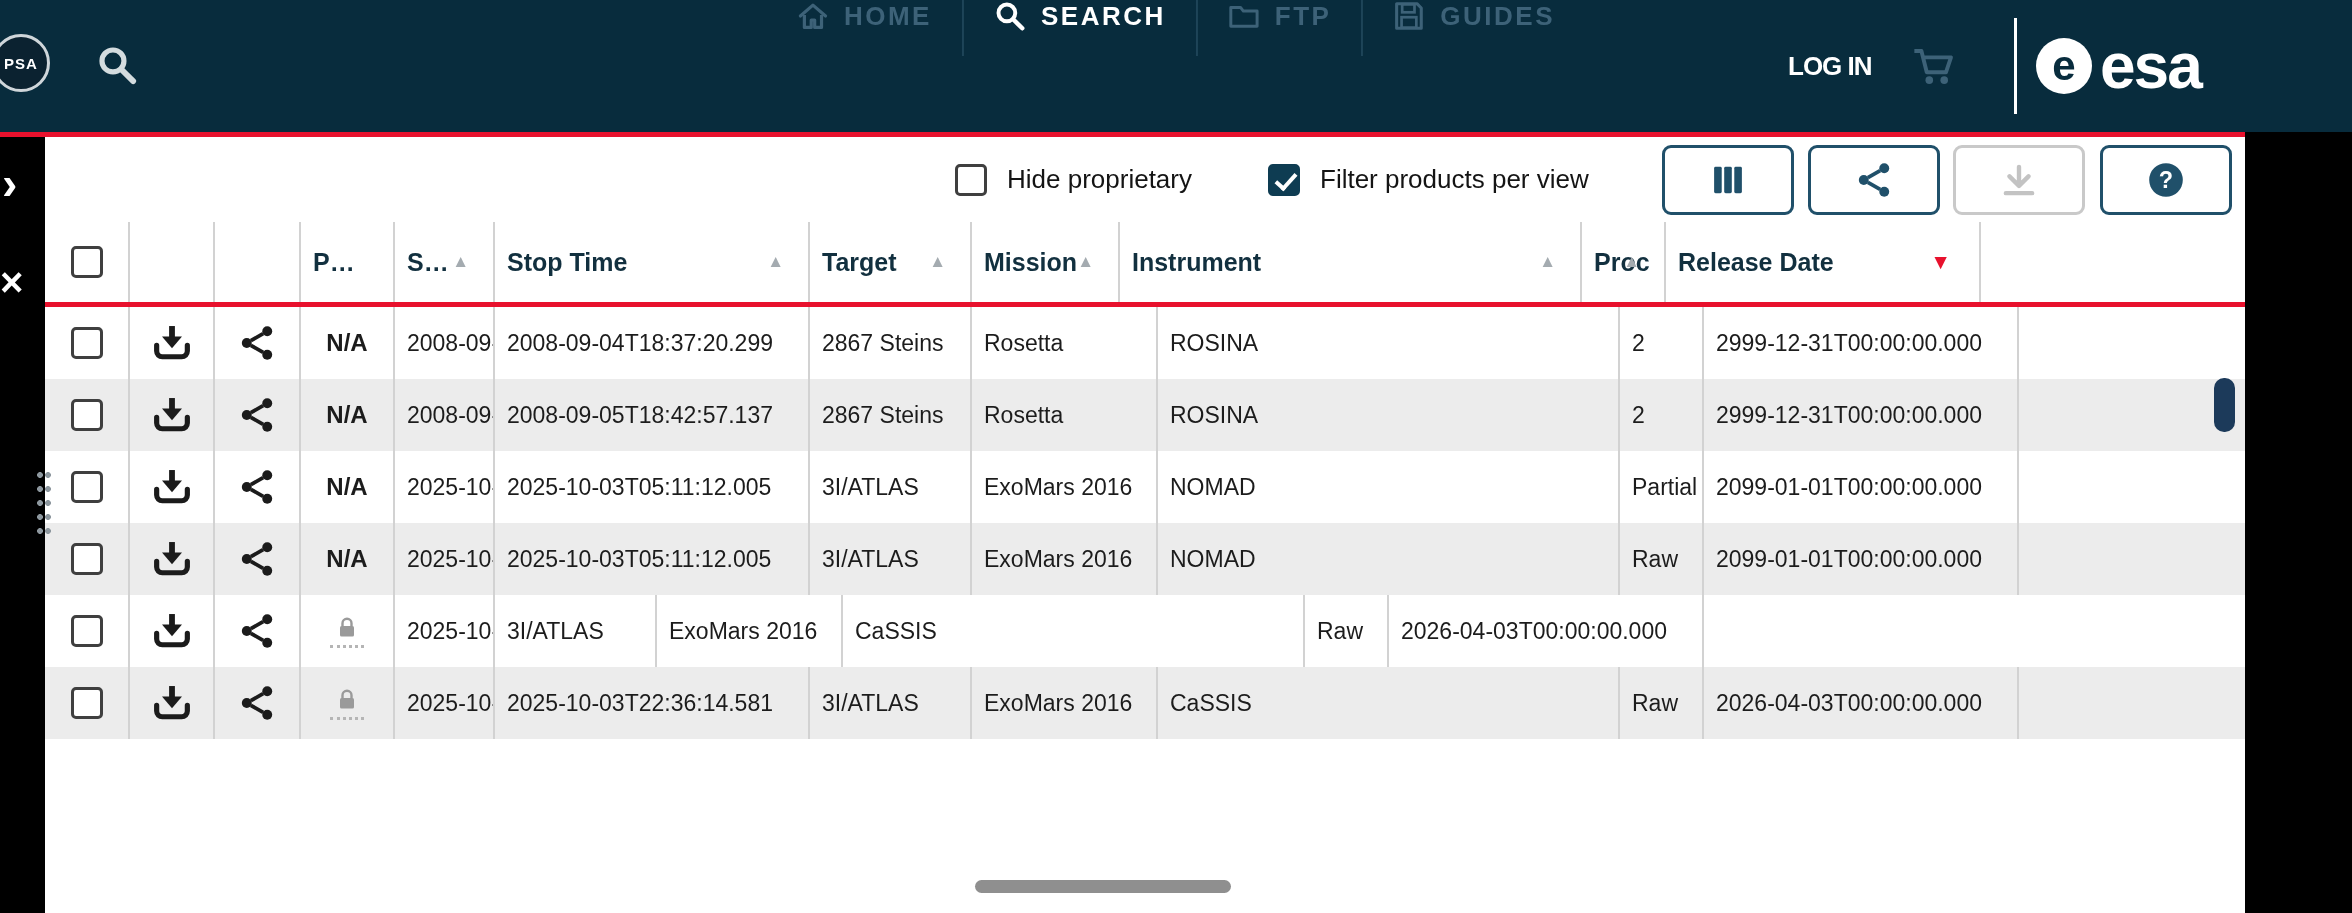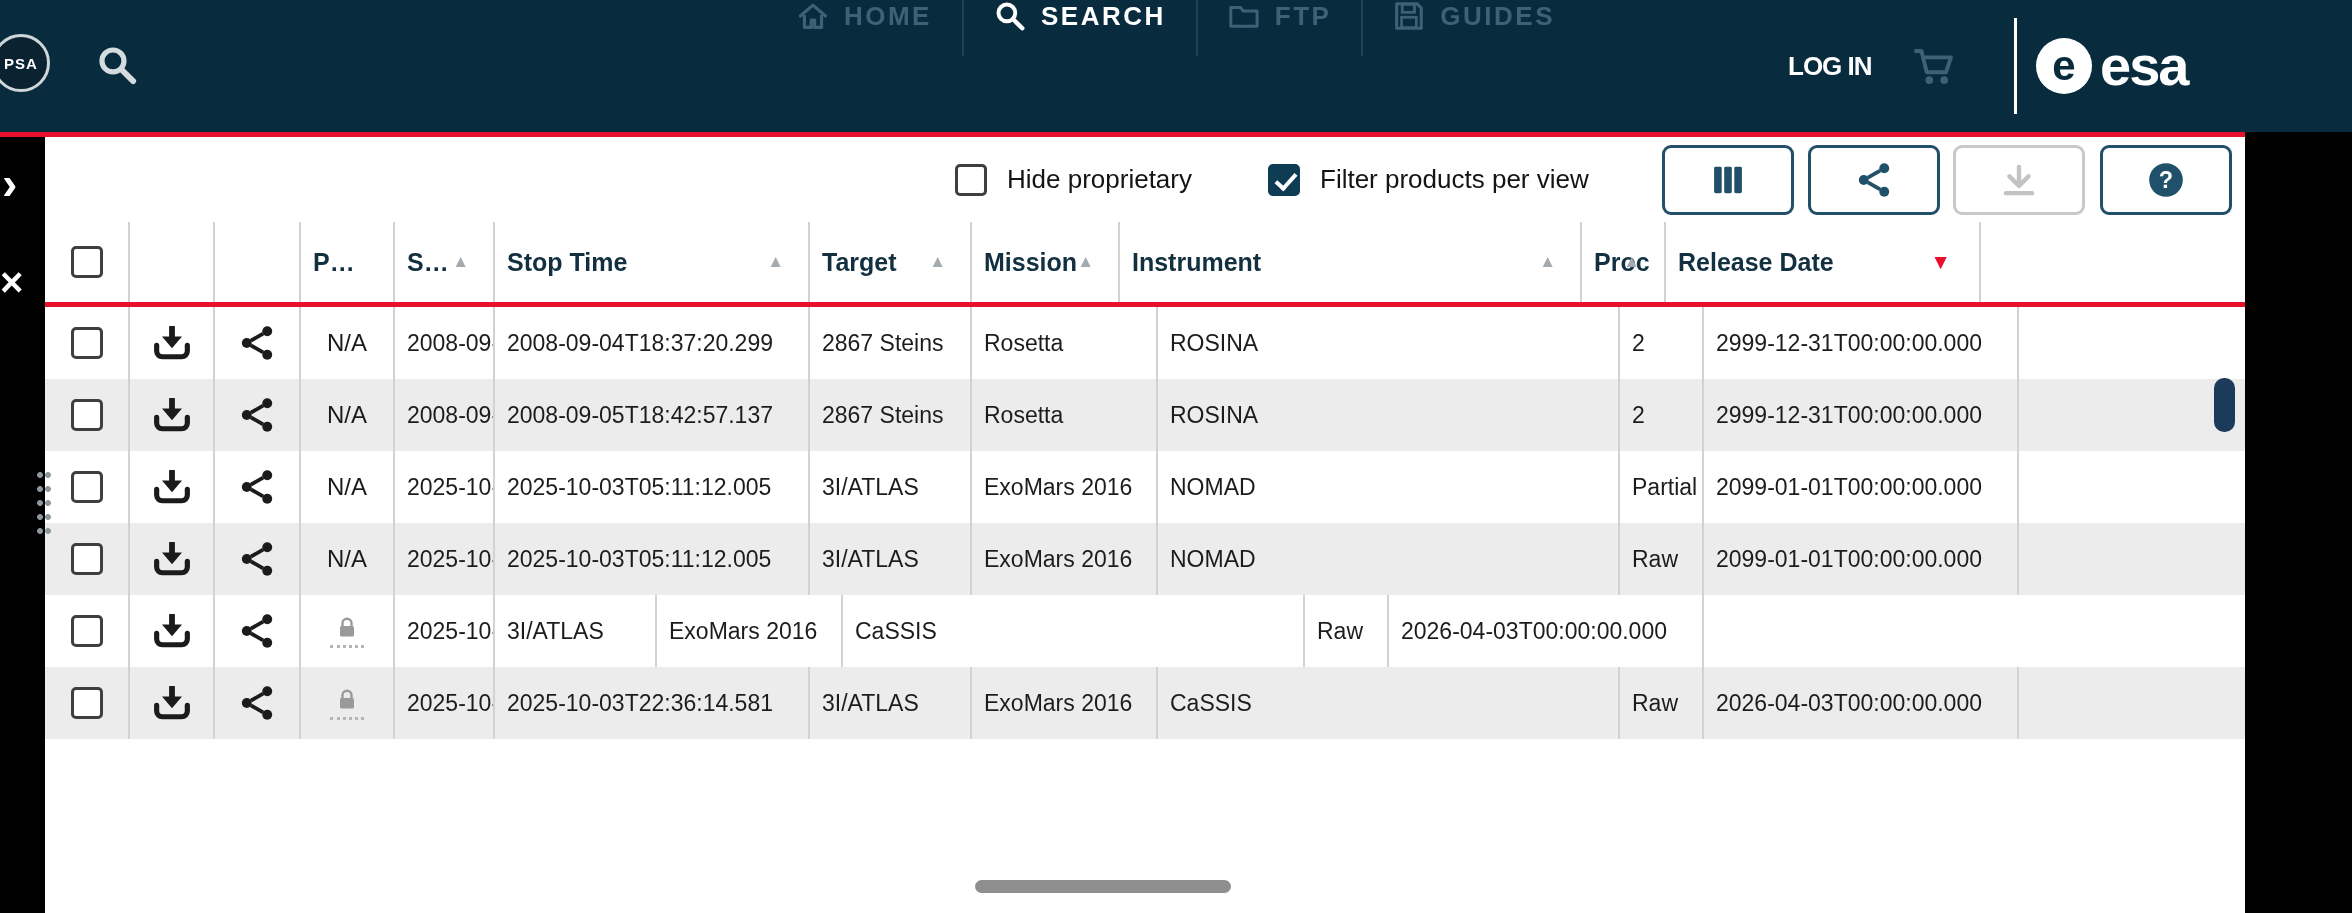--- a/index.html
+++ b/index.html
@@ -13,21 +13,21 @@
   .main-nav{position:absolute;left:50%;top:0;height:132px;transform:translateX(-50%);display:flex;align-items:flex-start}
   .nav-item{display:flex;align-items:center;gap:15px;padding:0 30px;color:#3d6278;font-size:26px;font-weight:bold;letter-spacing:2.5px;cursor:pointer;white-space:nowrap}
   .nav-item.active{color:#fff}
   .nav-item svg{width:32px;height:32px;flex-shrink:0}
   .nav-sep{width:2px;height:56px;background:#1e4458}
   .login{position:absolute;left:1788px;top:0;height:132px;display:flex;align-items:center;color:#fff;font-weight:bold;font-size:26px;letter-spacing:-1px;cursor:pointer}
   .cart{position:absolute;left:1912px;top:44px;width:44px;height:44px;color:#3d6278;cursor:pointer}
   .esa-sep{position:absolute;left:2014px;top:18px;width:3px;height:96px;background:#fff}
   .esa-logo{position:absolute;left:2036px;top:0;height:132px;display:flex;align-items:center;gap:8px}
   .esa-disc{width:56px;height:56px;border-radius:50%;background:#fff;color:#082c3d;display:flex;align-items:center;justify-content:center;font-size:42px;font-weight:bold}
-  .esa-text{color:#fff;font-size:56px;font-weight:bold;letter-spacing:-2px;line-height:1}
+  .esa-text{color:#fff;font-size:64px;font-weight:bold;letter-spacing:-2px;line-height:1}
   .redline{position:absolute;left:0;top:132px;width:2245px;height:5px;background:var(--accent-red,#e8112d)}
 
   
   .main{position:absolute;left:45px;top:137px;width:2200px;height:776px;background:#fff}
 
   
   .toolbar{position:relative;width:100%;height:85px}
   .chk-group{position:absolute;top:50%;transform:translateY(-50%);display:flex;align-items:center;gap:20px;font-size:26px;color:#141414;cursor:pointer;white-space:nowrap}
   .cb{width:32px;height:32px;border:3px solid #3f3f3f;border-radius:5px;background:#fff;box-sizing:border-box;cursor:pointer;flex-shrink:0}
   .cb.checked{background:var(--checkbox-checked,#0e3c52);border-color:var(--checkbox-checked,#0e3c52);position:relative}
@@ -48,21 +48,21 @@
   .c.last{border-right:none}
   .ccenter{justify-content:center;padding-left:0}
   .sort-asc{position:absolute;right:24px;top:50%;transform:translateY(-50%);color:#a4abb0;font-size:17px}
   .sort-desc{position:absolute;right:28px;top:50%;transform:translateY(-50%);color:var(--accent-red,#e8112d);font-size:21px}
   .red2{width:100%;height:5px;background:var(--accent-red,#e8112d)}
   .tr{display:flex;width:100%;height:72px;font-size:23px;color:#1c1c1c;background:#fff}
   .tr.alt{background:#ececec}
   .ic-dl{width:42px;height:42px;color:#1b1b1b;cursor:pointer}
   .ic-share{width:38px;height:38px;color:#1b1b1b;cursor:pointer}
   .ic-dl svg,.ic-share svg{width:100%;height:100%;display:block}
-  .na{font-weight:normal;font-size:24px}
+  .na{font-weight:bold;font-size:24px}
   .lock-wrap{display:flex;flex-direction:column;align-items:center;gap:4px;cursor:pointer}
   .lock-wrap svg{width:26px;height:26px;color:#9a9a9a}
   .lock-dash{width:34px;border-bottom:3px dotted #b5b5b5}
 
   
   .vthumb{position:absolute;left:2214px;top:378px;width:21px;height:54px;background:#1c3a5a;border-radius:10px;cursor:pointer}
   .hbar{position:absolute;left:975px;top:880px;width:256px;height:13px;background:#8f8f8f;border-radius:7px;cursor:pointer}
   .chev{position:absolute;color:#fff;font-weight:bold;cursor:pointer;line-height:1}
   .chev1{left:2px;top:160px;font-size:46px}
   .chev2{left:0px;top:262px;font-size:40px}

